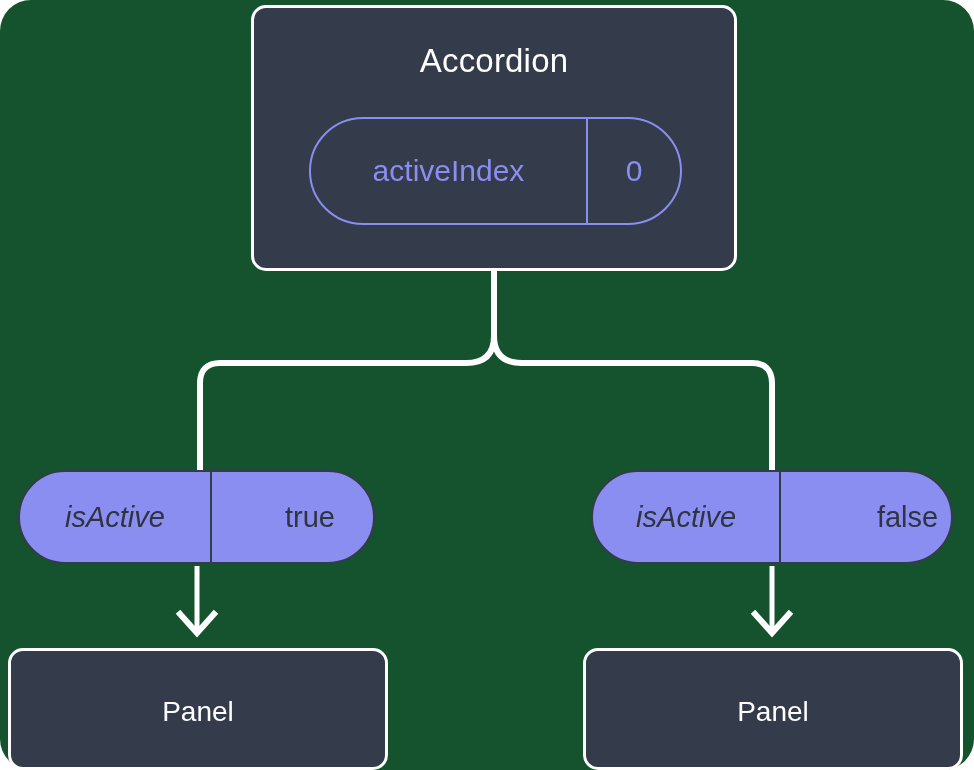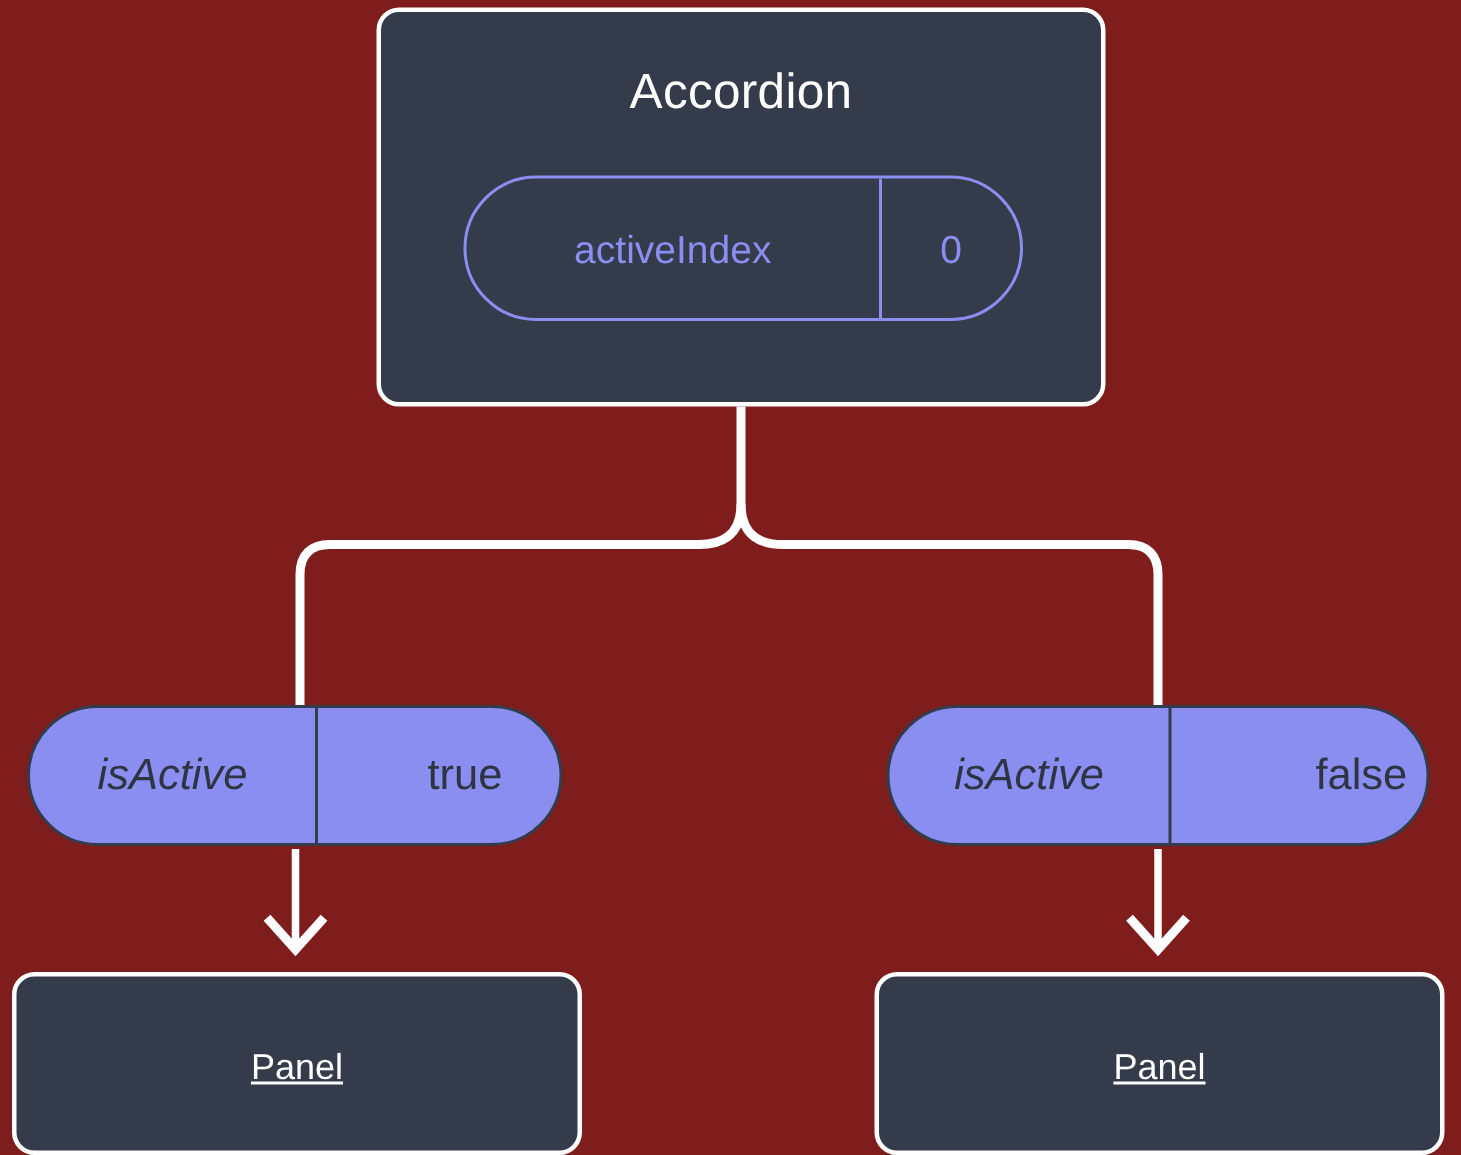--- a/index.html
+++ b/index.html
@@ -9,21 +9,22 @@
   body {
     width: 974px;
     height: 770px;
     overflow: hidden;
     font-family: "Liberation Sans", sans-serif;
   }
   #diagram-root {
     position: relative;
     width: 974px;
     height: 770px;
-    background: #7f1d1d;
+    background: #14532d;
+    border-radius: 31px;
   }
   #connector-layer {
     position: absolute;
     left: 0;
     top: 0;
     width: 974px;
     height: 770px;
     pointer-events: none;
   }
 
@@ -64,25 +65,24 @@
   #panel-box-right {
     left: 583px;
     top: 648px;
     width: 380px;
     height: 122px;
     justify-content: center;
     padding-top: 0;
   }
   .panel-title {
     color: #ffffff;
-    font-size: 24px;
+    font-size: 28px;
     font-weight: 400;
     line-height: 1;
     margin-top: 6px;
-    text-decoration: underline;
   }
 
   
   .pill {
     position: absolute;
     box-sizing: border-box;
     display: flex;
     align-items: stretch;
     border-radius: 999px;
     overflow: hidden;
@@ -105,22 +105,22 @@
     color: #8a8ef0;
     border-right: 2px solid #8a8ef0;
   }
   .pill.outlined .pill-val {
     color: #8a8ef0;
   }
   #pill-activeindex {
     left: 309px;
     top: 117px;
     width: 373px;
-    height: 97px;
-    font-size: 26px;
+    height: 108px;
+    font-size: 30px;
   }
   #pill-activeindex .pill-key { width: 277px; }
   #pill-activeindex .pill-val { width: 92px; }
 
   
   .pill.filled {
     background: #8a8ef0;
     border: 2px solid #343b4a;
   }
   .pill.filled .pill-key {

